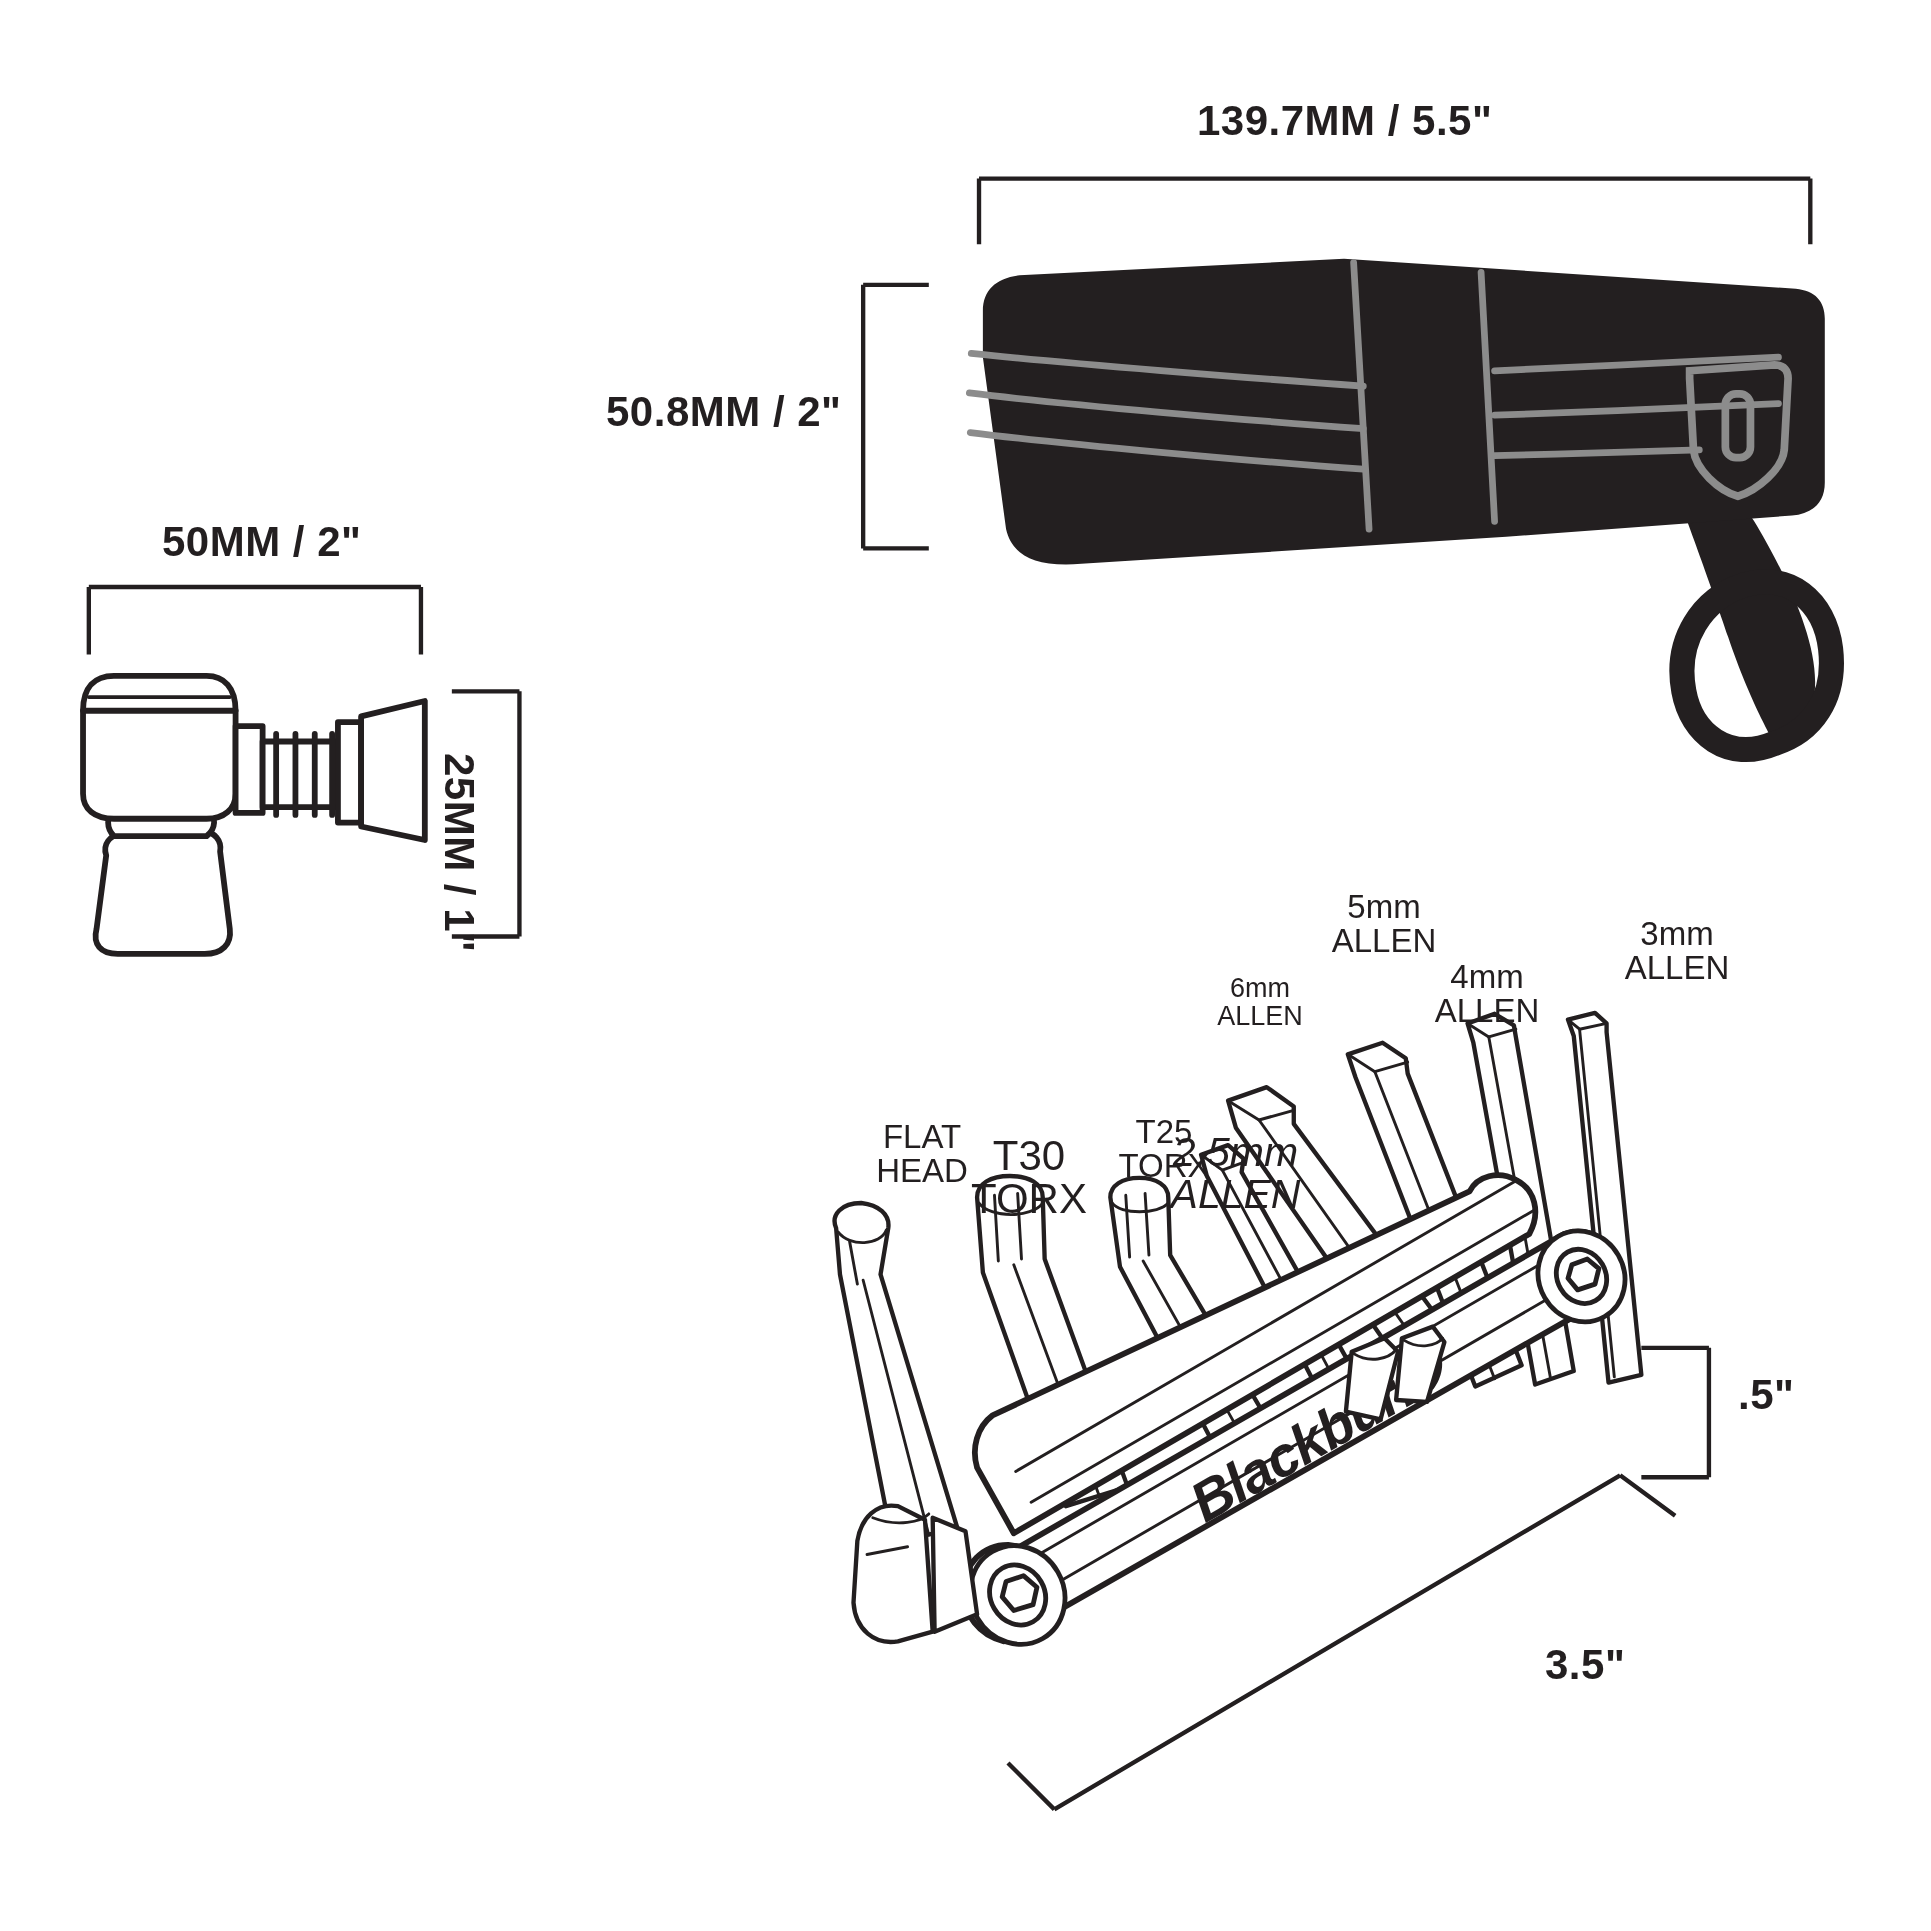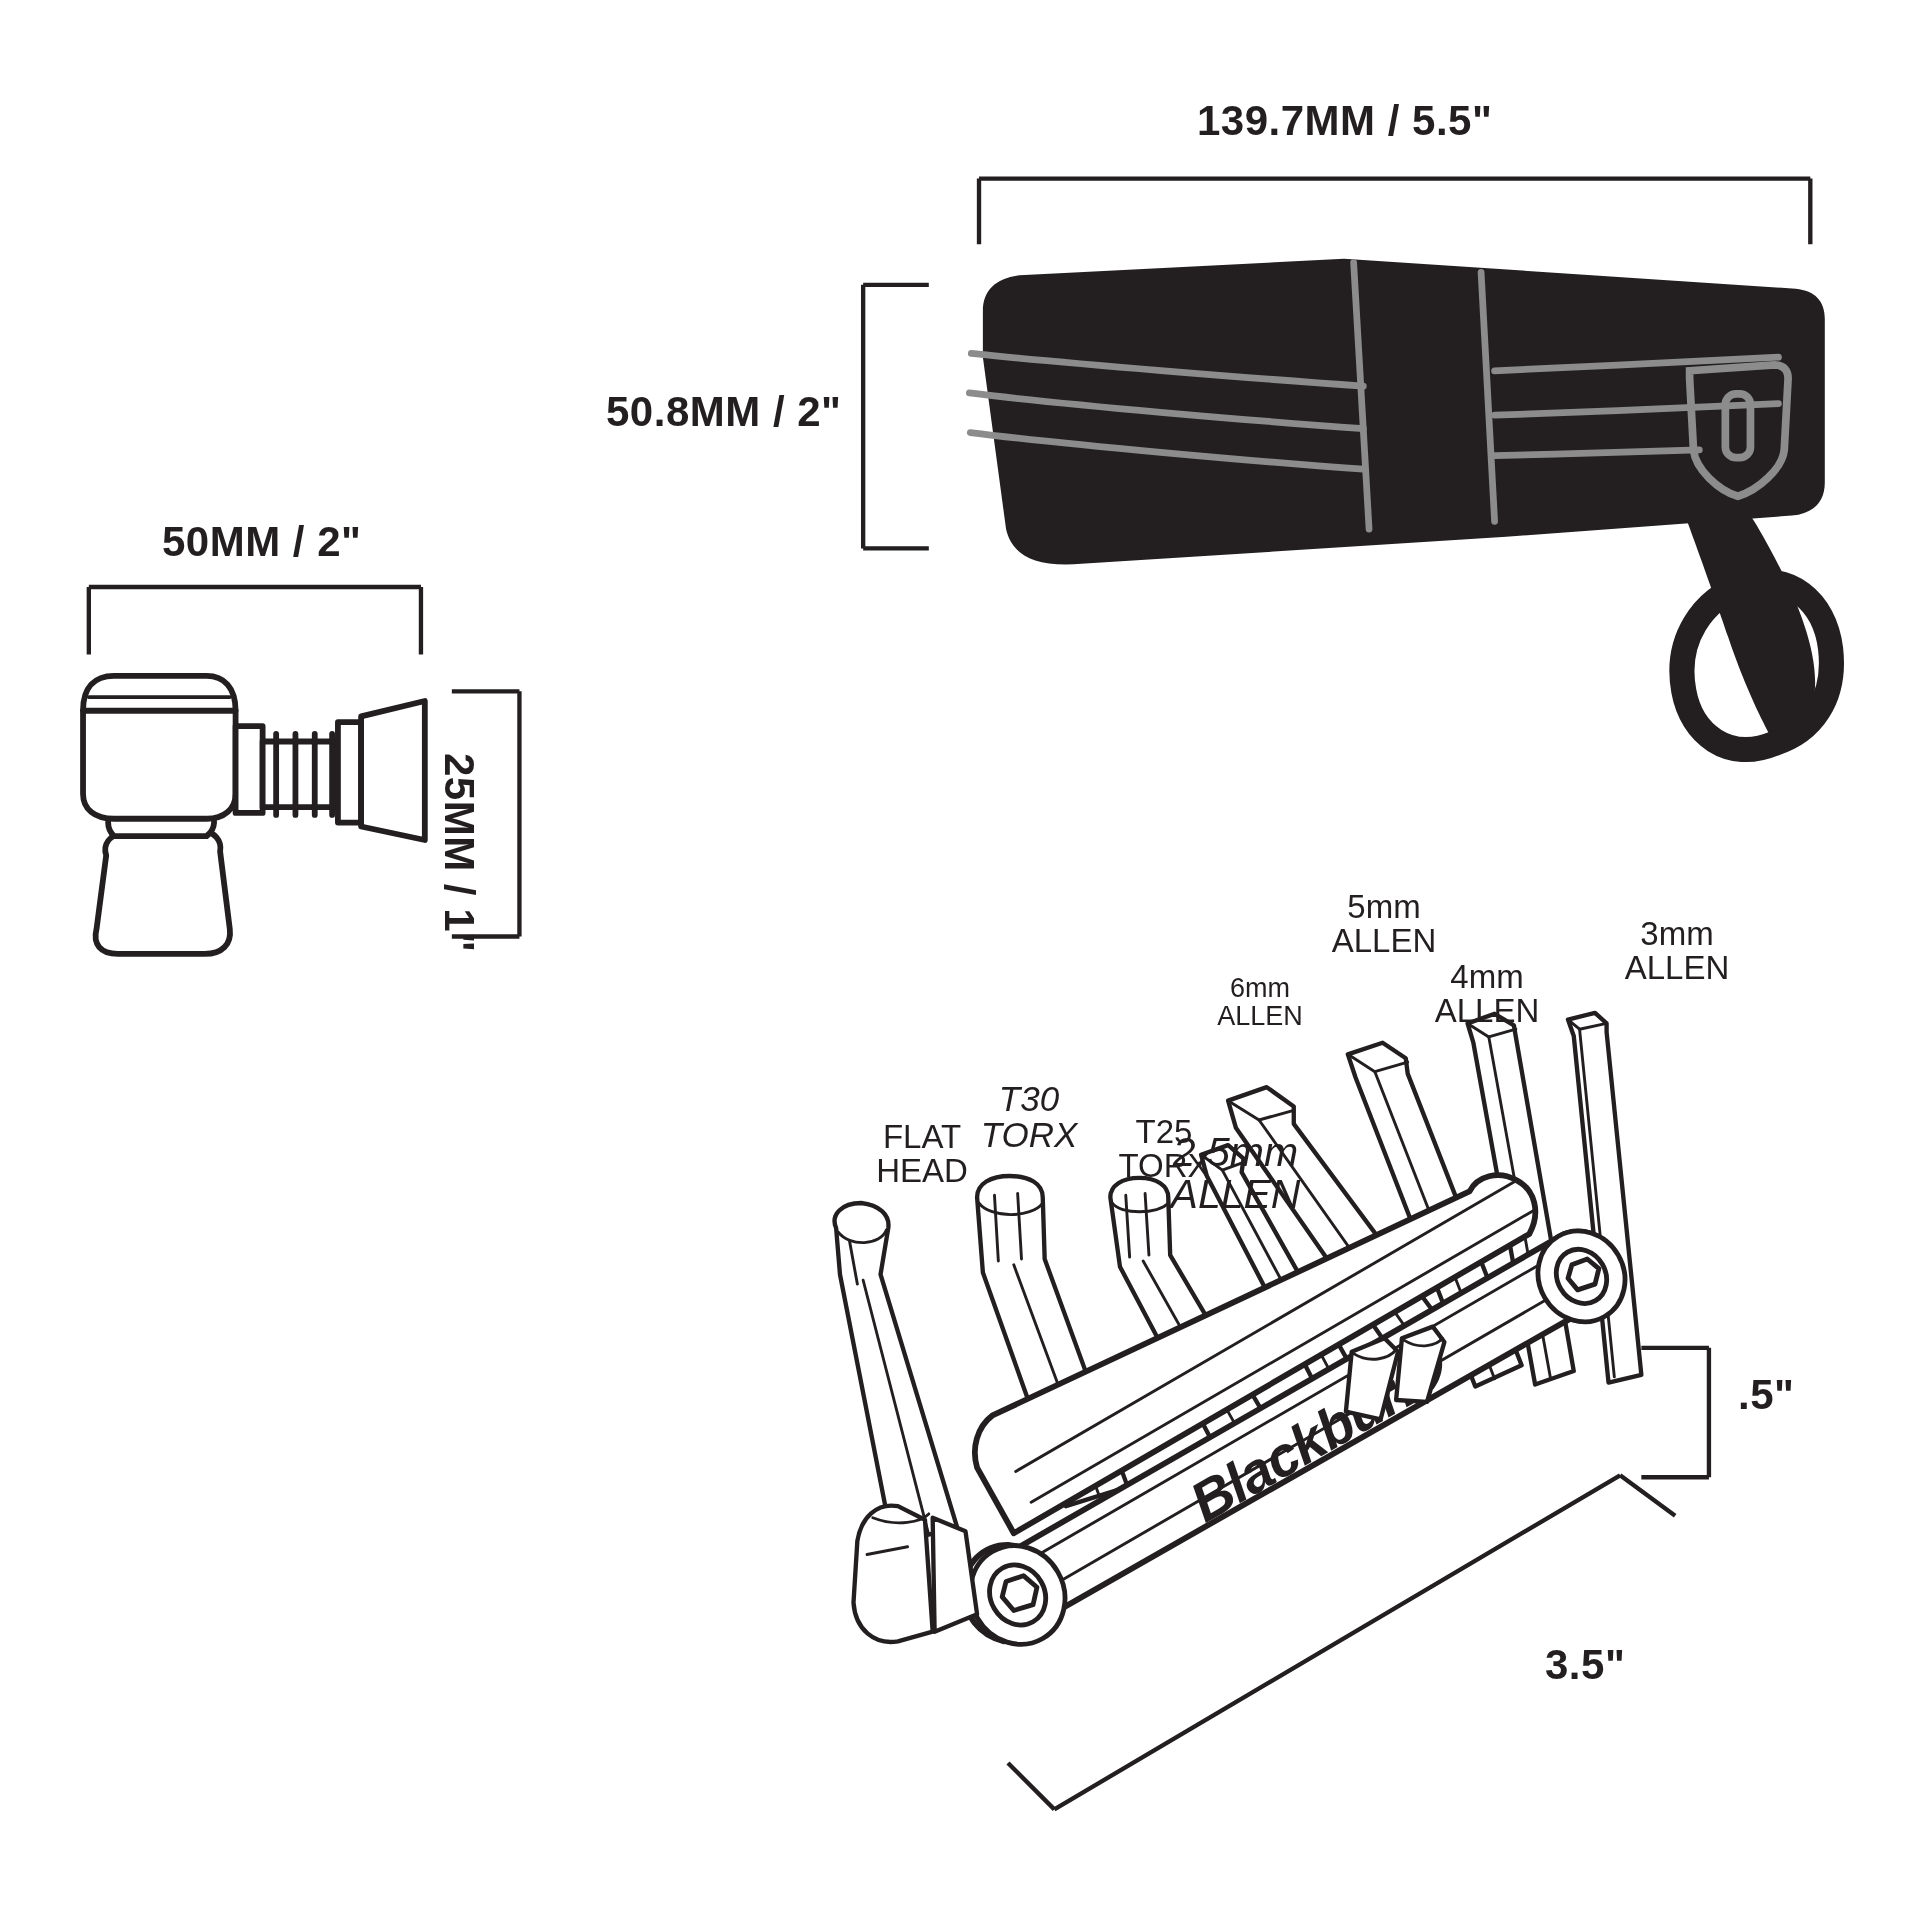--- a/index.html
+++ b/index.html
@@ -54,21 +54,21 @@
   #lbl-valve-width  { left: 162px;  top: 518px;  font-size: 42px; }
   #lbl-valve-height {
     left: 483px; top: 753px; font-size: 42px;
     transform: rotate(90deg);
     transform-origin: 0 0;
   }
   #lbl-tool-thickness { left: 1738px; top: 1371px; font-size: 42px; }
   #lbl-tool-length    { left: 1545px; top: 1641px; font-size: 42px; }
 
   #lbl-flat-head   { left: 859px;  top: 1120px; font-size: 33px; width: 126px; }
-  #lbl-t30-torx    { left: 966px; top: 1081px; font-size: 35px; width: 126px; font-style: italic; }
+  #lbl-t30-torx    { left: 966px; top: 1135px; font-size: 42px; width: 126px; }
   #lbl-t25-torx    { left: 1101px; top: 1115px; font-size: 33px; width: 126px; }
   #lbl-25mm-allen  { left: 1163px; top: 1132px; font-size: 41px; width: 145px; font-style: italic; }
   #lbl-6mm-allen   { left: 1197px; top: 975px; font-size: 27px; width: 126px; }
   #lbl-5mm-allen   { left: 1321px; top: 890px;  font-size: 33px; width: 126px; }
   #lbl-4mm-allen   { left: 1424px; top: 917px;  font-size: 33px; width: 126px; margin-top: 43px; }
   #lbl-3mm-allen   { left: 1614px; top: 917px;  font-size: 33px; width: 126px; }
 </style>
 </head>
 <body>
 

